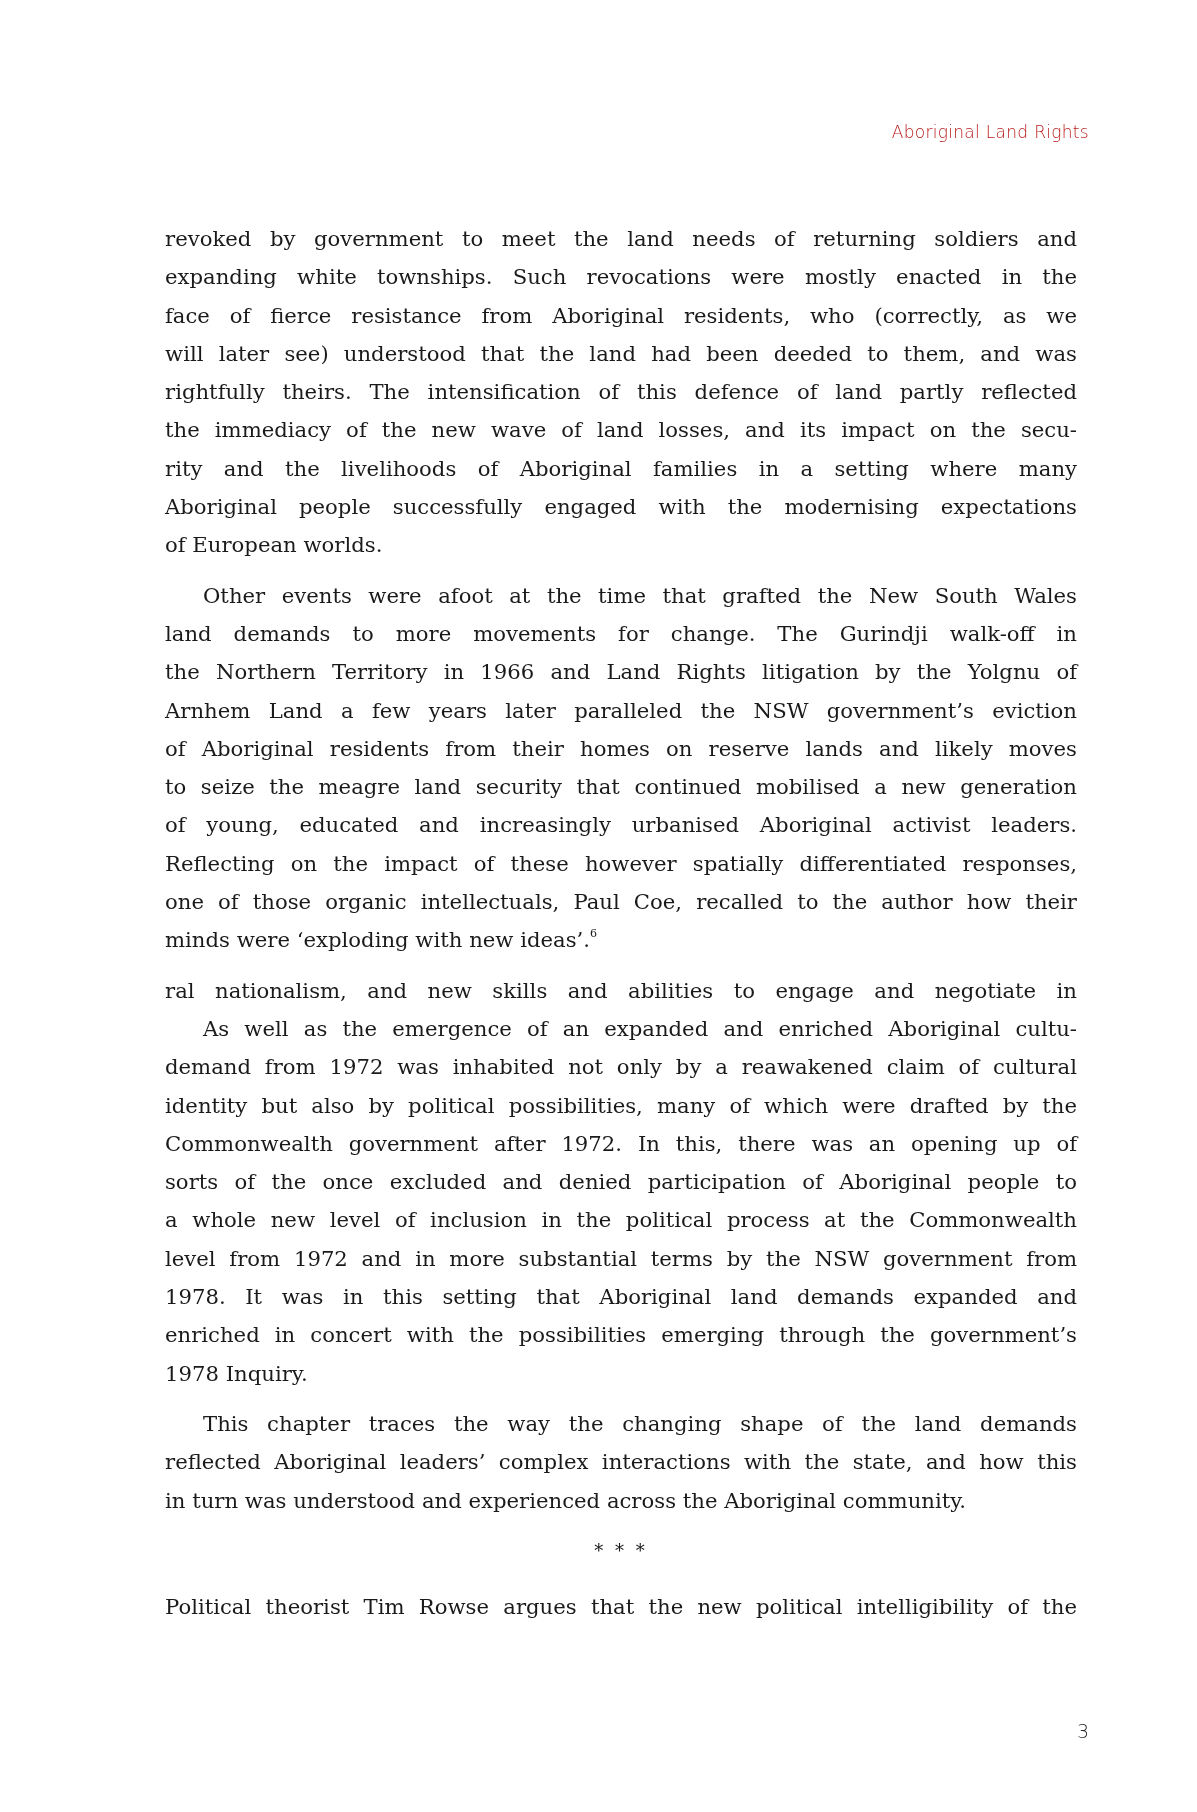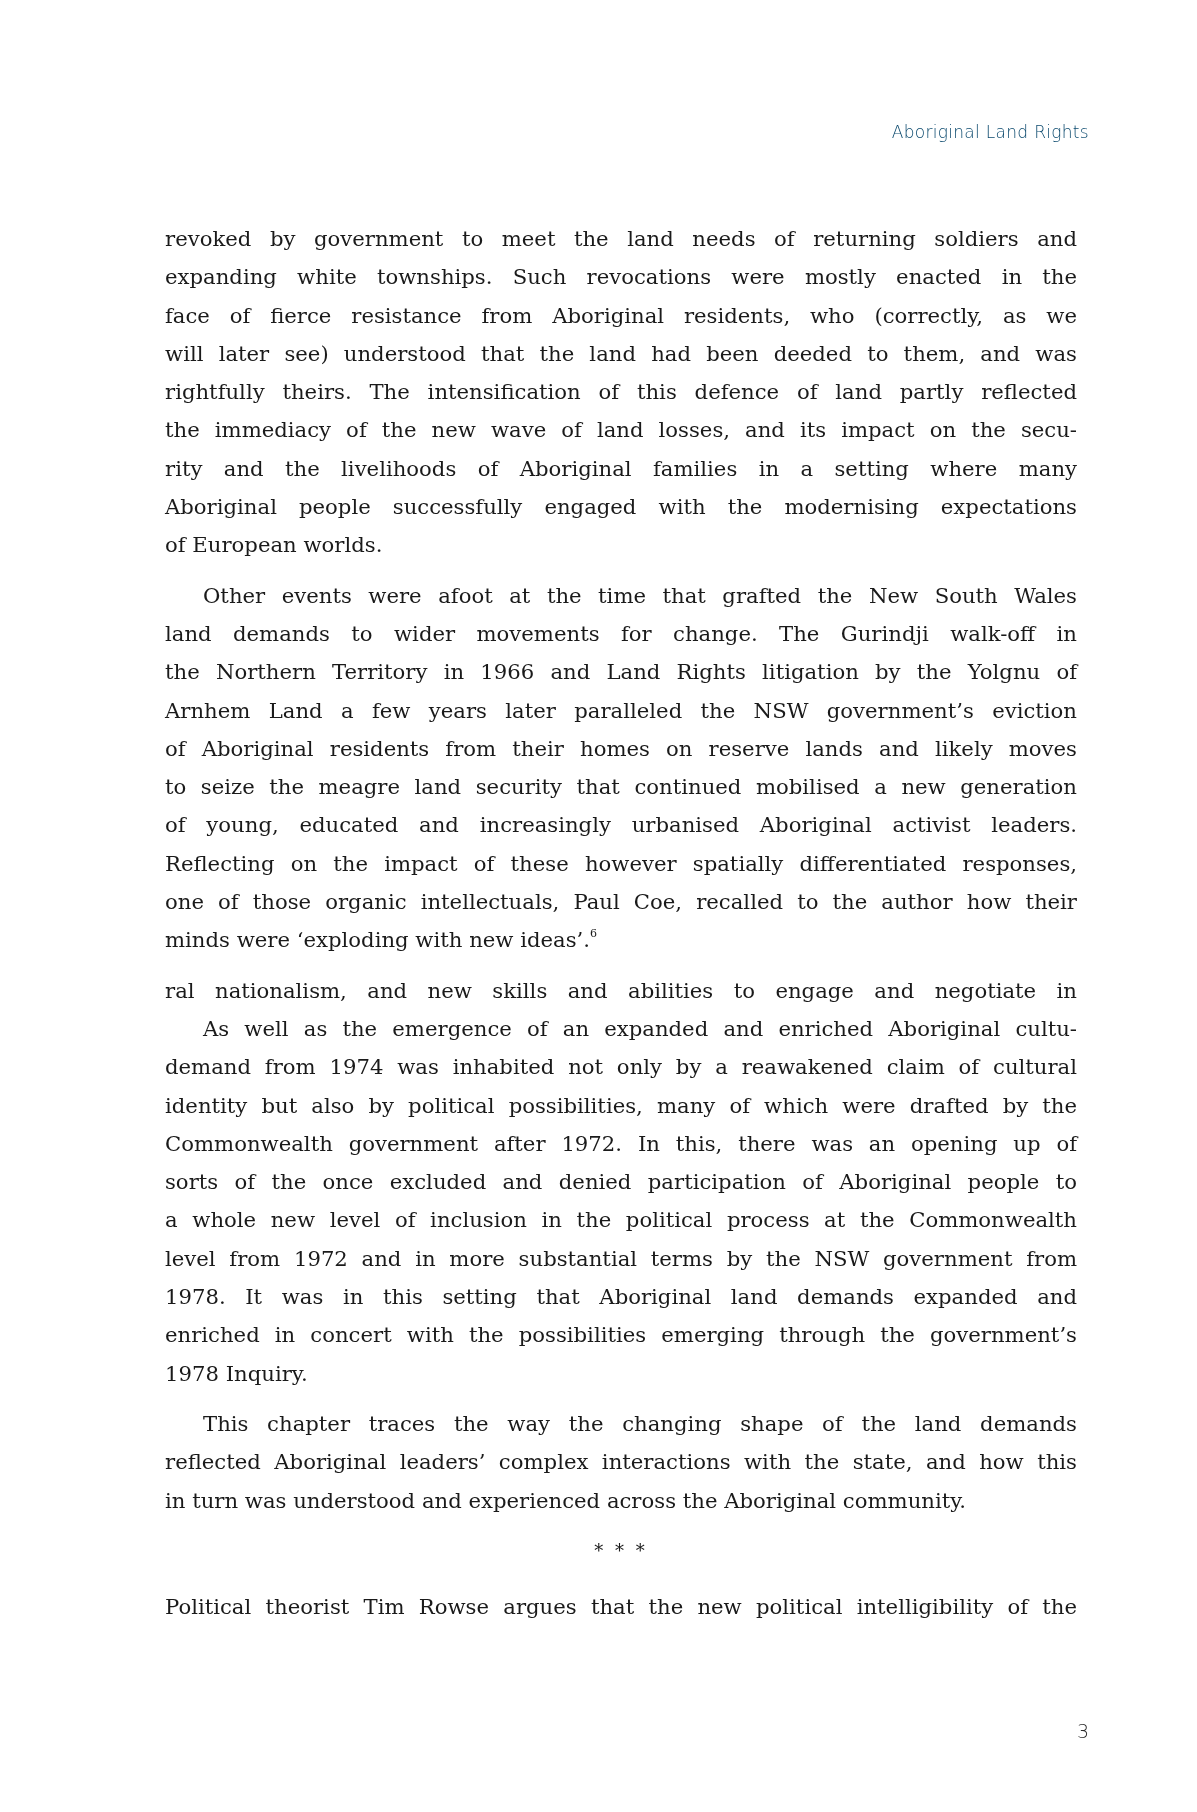--- a/index.html
+++ b/index.html
@@ -15,21 +15,21 @@
       color: #1a1a1a;
     }
     .running-head {
       position: absolute;
       top: 122px;
       right: 108px;
       font-family: "DejaVu Sans", sans-serif;
       font-size: 17px;
       font-weight: 300;
       letter-spacing: 0.3px;
-      color: #0c4a6e;
+      color: #b91c1c;
     }
     .body-text {
       position: absolute;
       left: 153px;
       top: 208px;
       width: 936px;
       font-family: "DejaVu Serif", serif;
       font-size: 21.2px;
       line-height: 38.3px;
       color: #1a1a1a;
@@ -89,35 +89,35 @@
     <span class="line">will later see) understood that the land had been deeded to them, and was</span>
     <span class="line">rightfully theirs. The intensification of this defence of land partly reflected</span>
     <span class="line">the immediacy of the new wave of land losses, and its impact on the secu-</span>
     <span class="line">rity and the livelihoods of Aboriginal families in a setting where many</span>
     <span class="line">Aboriginal people successfully engaged with the modernising expectations</span>
     <span class="line last">of European worlds.</span>
   </div>
 
   <div class="para">
     <span class="line indent">Other events were afoot at the time that grafted the New South Wales</span>
-    <span class="line">land demands to wider movements for change. The Gurindji walk-off in</span>
+    <span class="line">land demands to more movements for change. The Gurindji walk-off in</span>
     <span class="line">the Northern Territory in 1966 and Land Rights litigation by the Yolgnu of</span>
     <span class="line">Arnhem Land a few years later paralleled the NSW government’s eviction</span>
     <span class="line">of Aboriginal residents from their homes on reserve lands and likely moves</span>
     <span class="line">to seize the meagre land security that continued mobilised a new generation</span>
     <span class="line">of young, educated and increasingly urbanised Aboriginal activist leaders.</span>
     <span class="line">Reflecting on the impact of these however spatially differentiated responses,</span>
     <span class="line">one of those organic intellectuals, Paul Coe, recalled to the author how their</span>
     <span class="line last"><span>minds were ‘exploding with new ideas’.</span><sup class="fn">6</sup></span>
   </div>
 
   <div class="para">
     <span class="line">ral nationalism, and new skills and abilities to engage and negotiate in</span>
     <span class="line indent">As well as the emergence of an expanded and enriched Aboriginal cultu-</span>
-    <span class="line">demand from 1974 was inhabited not only by a reawakened claim of cultural</span>
+    <span class="line">demand from 1972 was inhabited not only by a reawakened claim of cultural</span>
     <span class="line">identity but also by political possibilities, many of which were drafted by the</span>
     <span class="line">Commonwealth government after 1972. In this, there was an opening up of</span>
     <span class="line">sorts of the once excluded and denied participation of Aboriginal people to</span>
     <span class="line">a whole new level of inclusion in the political process at the Commonwealth</span>
     <span class="line">level from 1972 and in more substantial terms by the NSW government from</span>
     <span class="line">1978. It was in this setting that Aboriginal land demands expanded and</span>
     <span class="line">enriched in concert with the possibilities emerging through the government’s</span>
     <span class="line last">1978 Inquiry.</span>
   </div>
 

